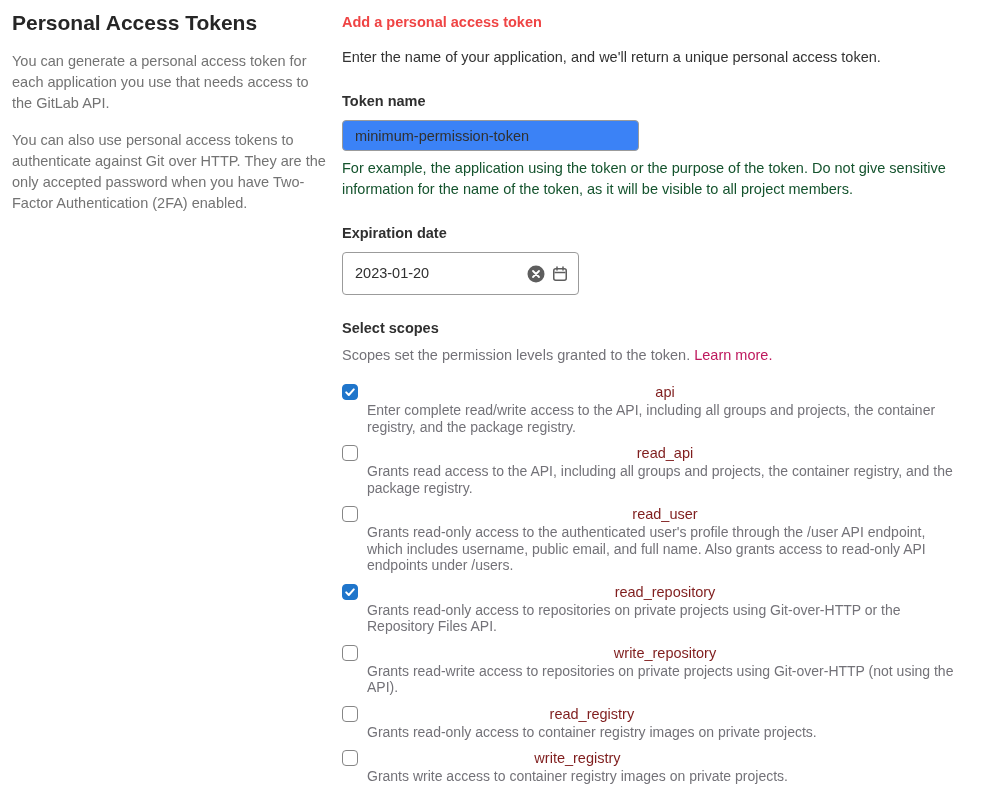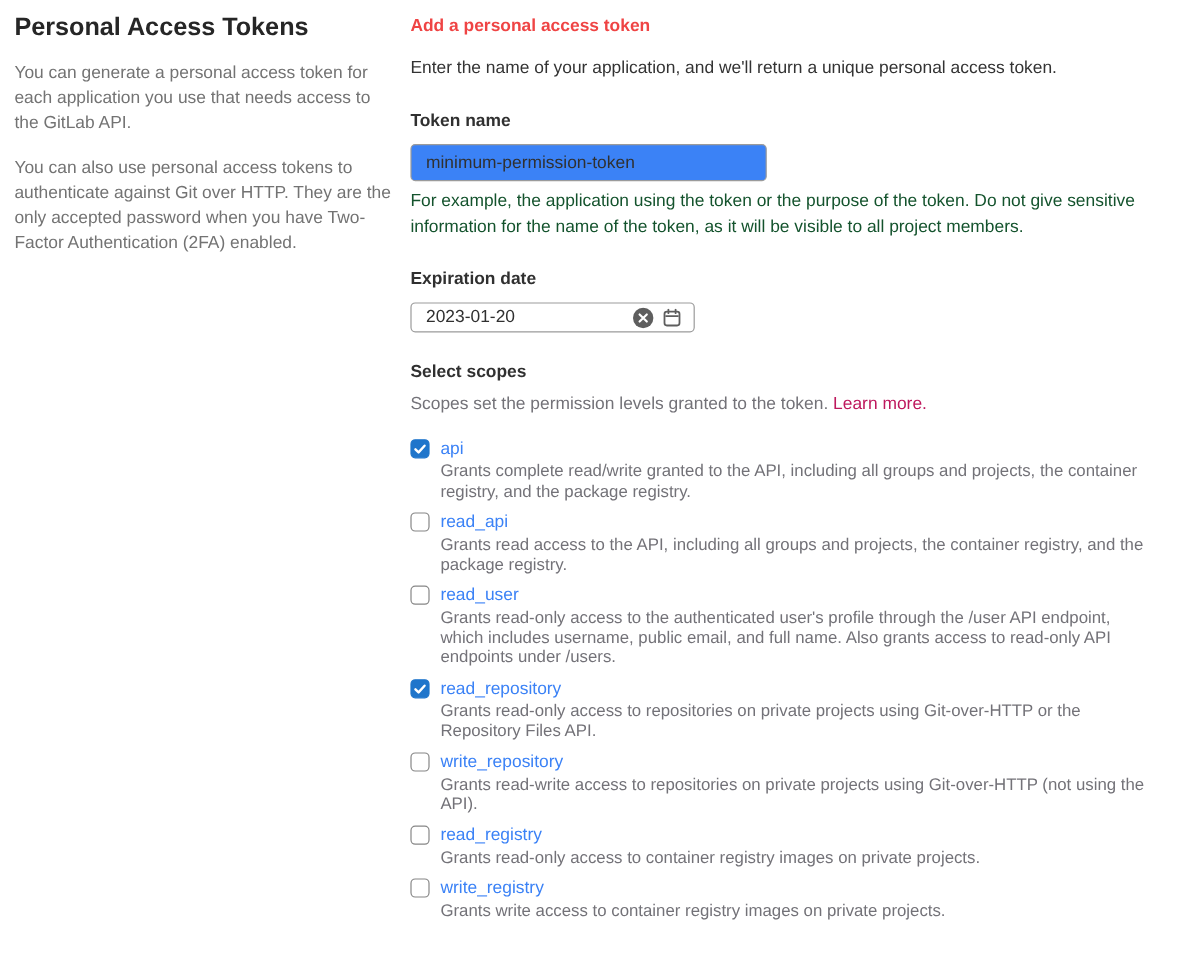--- a/index.html
+++ b/index.html
@@ -42,21 +42,21 @@
     color: #303030;
     background: #3b82f6;
     outline: none;
     display: block;
   }
   .help-text { margin-top: 7px; color: #14532d; }
 
   .date-field {
     margin-top: 8px;
     width: 237px;
-    height: 25px;
+    height: 43px;
     border: 1px solid #9b9b9b;
     border-radius: 4px;
     padding: 0 10px 0 12px;
     display: flex;
     align-items: center;
     background: #fff;
   }
   .date-value { flex: 1 1 auto; color: #303030; }
   .icon-btn { display: inline-flex; align-items: center; justify-content: center; cursor: pointer; }
   .clear-btn { width: 18px; height: 18px; margin-right: 7px; }
@@ -77,21 +77,21 @@
     background: #fff;
     display: inline-flex;
     align-items: center;
     justify-content: center;
     cursor: pointer;
   }
   .checkbox svg { display: none; }
   .checkbox.checked { background: #1f75cb; border-color: #1f75cb; }
   .checkbox.checked svg { display: block; }
   .scope-text { margin-left: 9px; }
-  .scope-name { display: block; color: #3b82f6; line-height: 20px; cursor: pointer; }
+  .scope-name { display: block; color: #7f1d1d; line-height: 20px; cursor: pointer; text-align: center; }
   .scope-desc { color: #737278; font-size: 14px; line-height: 16.5px; max-width: 596px; }
 </style>
 </head>
 <body>
 
 <div class="layout">
 
   <div class="sidebar">
     <h1>Personal Access Tokens</h1>
     <p>You can generate a personal access token for each application you use that needs access to the GitLab API.</p>
@@ -130,21 +130,21 @@
     <div class="scope-list">
 
       <div class="scope-row">
         <span class="checkbox checked">
           <svg width="12" height="12" viewBox="0 0 12 12">
               <path d="M2.2 6.4 L4.8 9 L9.8 3.4" stroke="#ffffff" stroke-width="2" fill="none" stroke-linecap="round" stroke-linejoin="round"></path>
             </svg>
         </span>
         <div class="scope-text">
           <span class="scope-name">api</span>
-          <div class="scope-desc">Grants complete read/write granted to the API, including all groups and projects, the container registry, and the package registry.</div>
+          <div class="scope-desc">Enter complete read/write access to the API, including all groups and projects, the container registry, and the package registry.</div>
         </div>
       </div>
 
       <div class="scope-row">
         <span class="checkbox">
           
         </span>
         <div class="scope-text">
           <span class="scope-name">read_api</span>
           <div class="scope-desc">Grants read access to the API, including all groups and projects, the container registry, and the package registry.</div>

